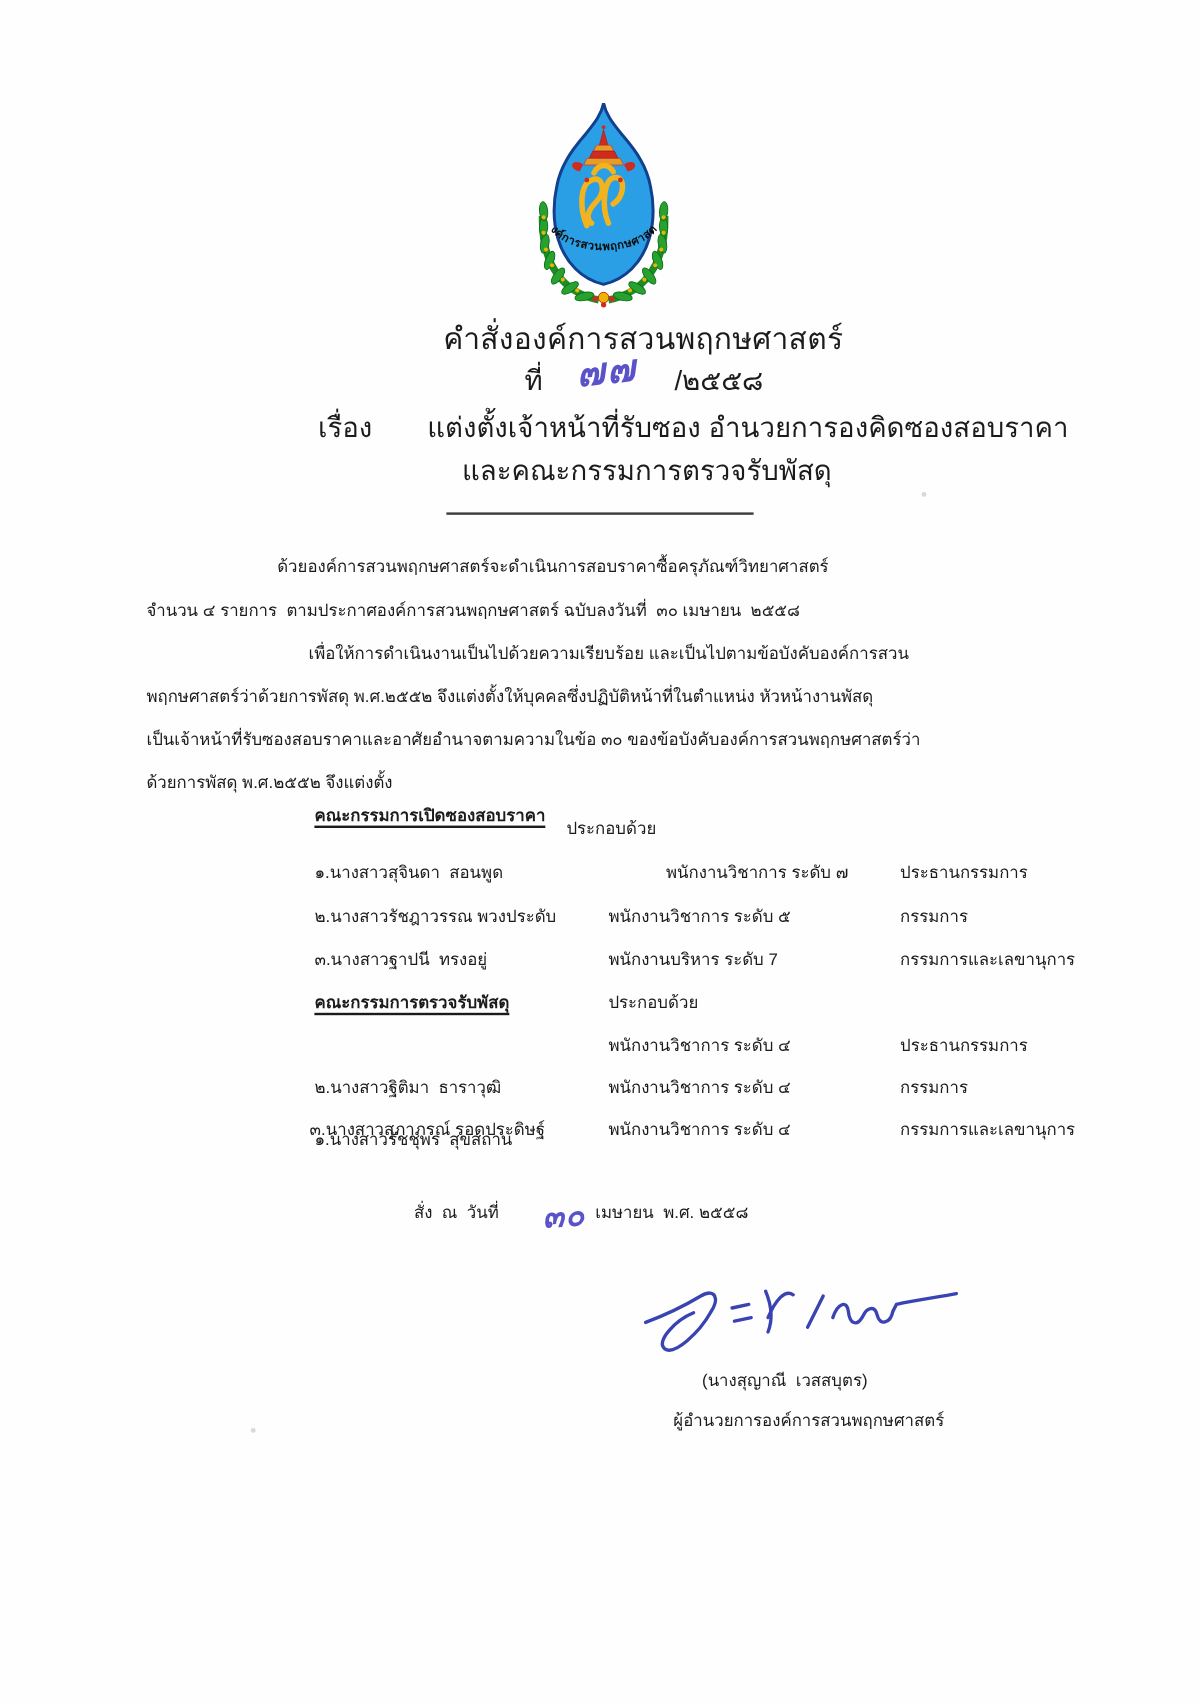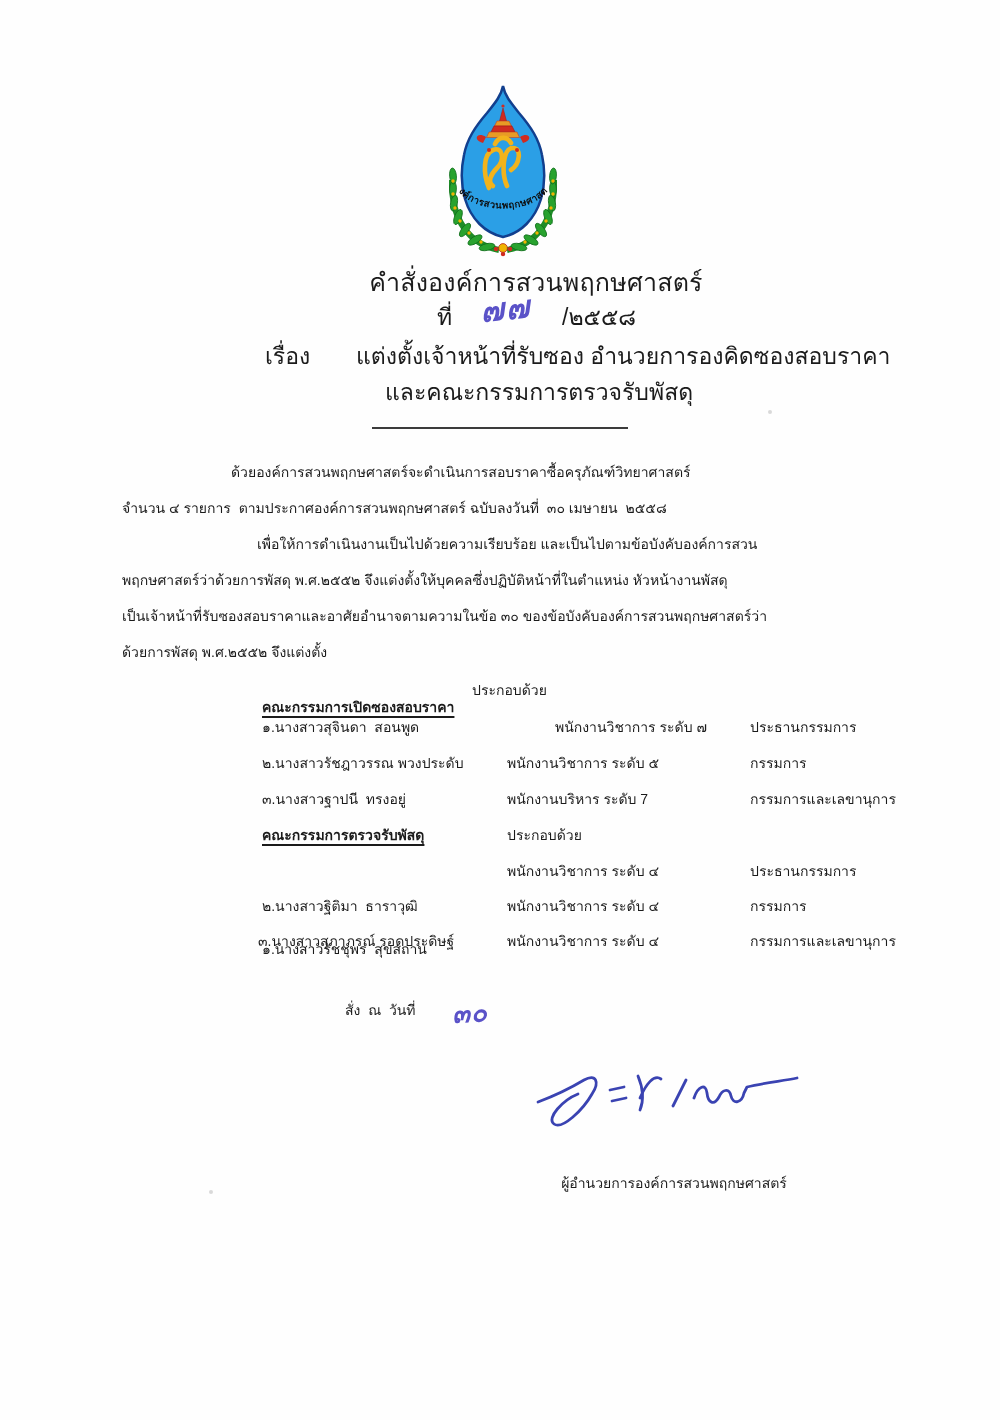--- a/index.html
+++ b/index.html
@@ -120,21 +120,21 @@
 
   <div class="divider" style="left:372px; top:427px; width:256px;"></div>
 
   <div class="abs body-line" style="left:231px; top:461px;">ด้วยองค์การสวนพฤกษศาสตร์จะดำเนินการสอบราคาซื้อครุภัณฑ์วิทยาศาสตร์</div>
   <div class="abs body-line" style="left:122px; top:497px;">จำนวน ๔ รายการ  ตามประกาศองค์การสวนพฤกษศาสตร์ ฉบับลงวันที่  ๓๐ เมษายน  ๒๕๕๘</div>
   <div class="abs body-line" style="left:257px; top:533px;">เพื่อให้การดำเนินงานเป็นไปด้วยความเรียบร้อย และเป็นไปตามข้อบังคับองค์การสวน</div>
   <div class="abs body-line" style="left:122px; top:569px;">พฤกษศาสตร์ว่าด้วยการพัสดุ พ.ศ.๒๕๕๒ จึงแต่งตั้งให้บุคคลซึ่งปฏิบัติหน้าที่ในตำแหน่ง หัวหน้างานพัสดุ</div>
   <div class="abs body-line" style="left:122px; top:605px;">เป็นเจ้าหน้าที่รับซองสอบราคาและอาศัยอำนาจตามความในข้อ ๓๐ ของข้อบังคับองค์การสวนพฤกษศาสตร์ว่า</div>
   <div class="abs body-line" style="left:122px; top:641px;">ด้วยการพัสดุ พ.ศ.๒๕๕๒ จึงแต่งตั้ง</div>
 
-  <div class="abs body-line committee-heading" style="left:262px; top:696px;">คณะกรรมการเปิดซองสอบราคา</div>
+  <div class="abs body-line committee-heading" style="left:262px; top:668px;">คณะกรรมการเปิดซองสอบราคา</div>
   <div class="abs body-line" style="left:472px; top:679px;">ประกอบด้วย</div>
 
   <div>
     <span class="abs body-line" style="left:262px; top:716px;">๑.นางสาวสุจินดา  สอนพูด</span>
     <span class="abs body-line" style="left:507px; top:716px;margin-left:48px;">พนักงานวิชาการ ระดับ ๗</span>
     <span class="abs body-line" style="left:750px; top:716px;">ประธานกรรมการ</span>
   </div>
   <div>
     <span class="abs body-line" style="left:262px; top:752px;">๒.นางสาวรัชฎาวรรณ พวงประดับ</span>
     <span class="abs body-line" style="left:507px; top:752px;">พนักงานวิชาการ ระดับ ๕</span>
@@ -160,31 +160,33 @@
     <span class="abs body-line" style="left:750px; top:895px;">กรรมการ</span>
   </div>
   <div>
     <span class="abs body-line" style="left:258px; top:930px;">๓.นางสาวสุภาภรณ์ รอดประดิษฐ์</span>
     <span class="abs body-line" style="left:507px; top:930px;">พนักงานวิชาการ ระดับ ๔</span>
     <span class="abs body-line" style="left:750px; top:930px;">กรรมการและเลขานุการ</span>
   </div>
 
   <div class="abs body-line" style="left:345px; top:999px;">สั่ง  ณ  วันที่</div>
   <div class="abs hand-sm" style="left:452px; top:992px;">๓๐</div>
+  <div class="abs body-line" style="left:496px; top:999px;">เมษายน  พ.ศ. ๒๕๕๘</div>
 
   <svg class="abs" style="left:532px; top:1060px;" width="272" height="78" viewBox="0 0 272 78">
     <g fill="none" stroke="#3a43b2" stroke-width="2.8" stroke-linecap="round" stroke-linejoin="round">
       <path d="M6,42 C22,36 42,26 52,20 C64,13 68,22 60,34 C51,50 30,70 22,64 C14,58 31,40 46,34"></path>
       <path d="M78,30 L92,27"></path>
       <path d="M80,41 L94,38"></path>
       <path d="M106,16 C111,28 112,40 108,50"></path>
       <path d="M108,38 C114,24 122,14 129,19"></path>
       <path d="M141,46 L154,20"></path>
       <path d="M162,38 C166,26 174,23 175,33 C176,43 182,46 187,37 C190,30 197,27 199,36 C201,45 210,43 212,33 L215,27 C231,23 250,21 265,18"></path>
     </g>
   </svg>
 
+  <div class="abs body-line t-center" style="left:448px; top:1139px; width:340px;">(นางสุญาณี  เวสสบุตร)</div>
   <div class="abs body-line t-center" style="left:468px; top:1172px; width:340px;">ผู้อำนวยการองค์การสวนพฤกษศาสตร์</div>
 
   <div class="speck" style="left:768px; top:410px;"></div>
   <div class="speck" style="left:209px; top:1190px;"></div>
 
 </div>
 
 </body></html>

